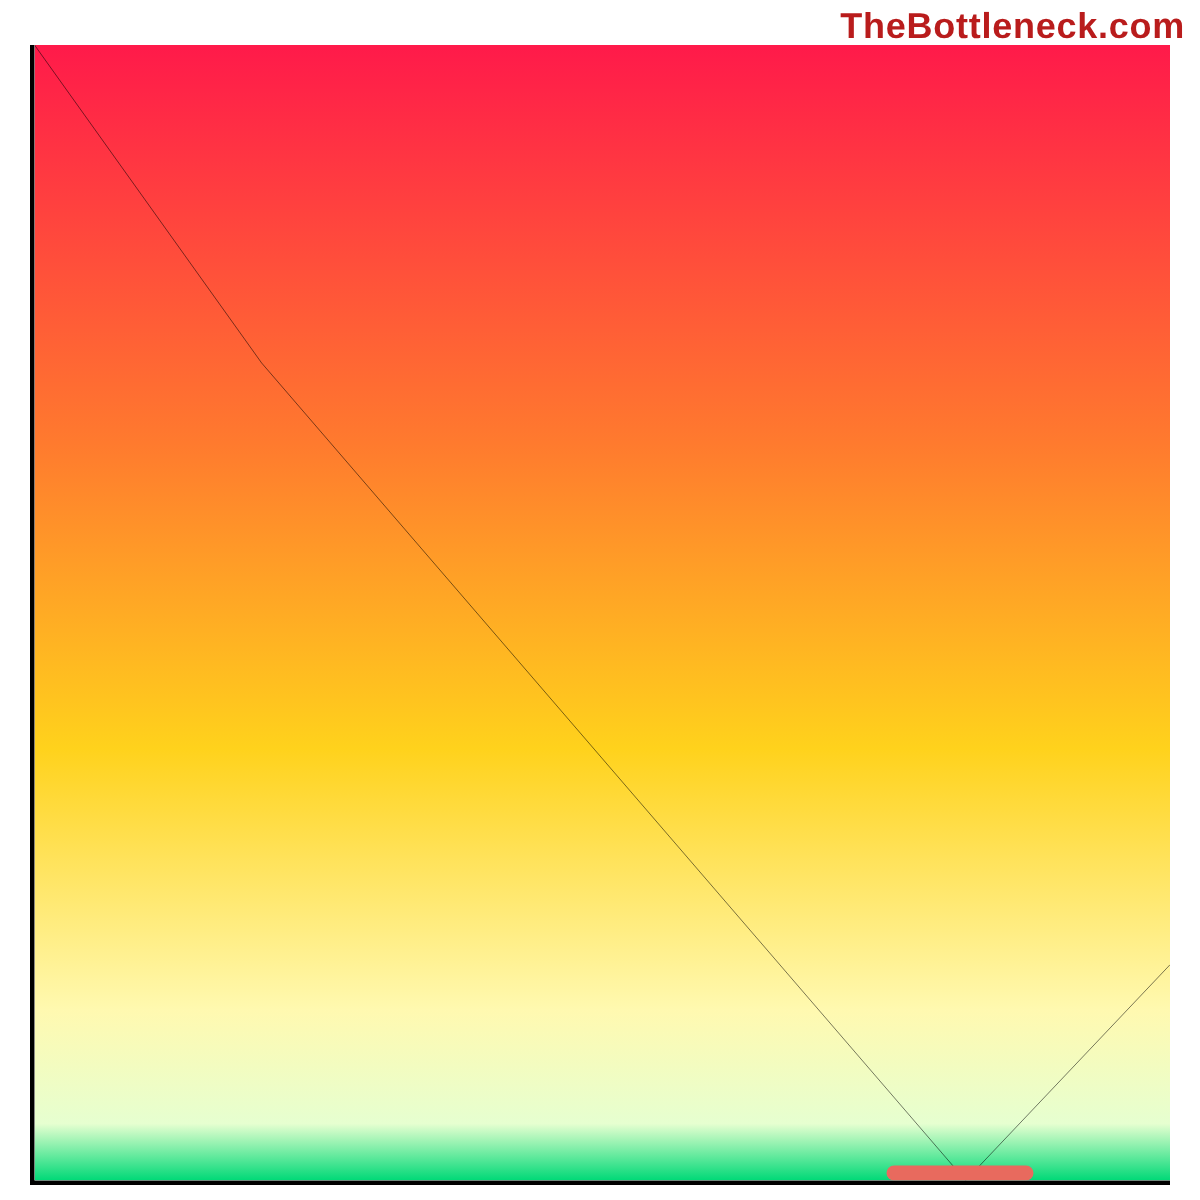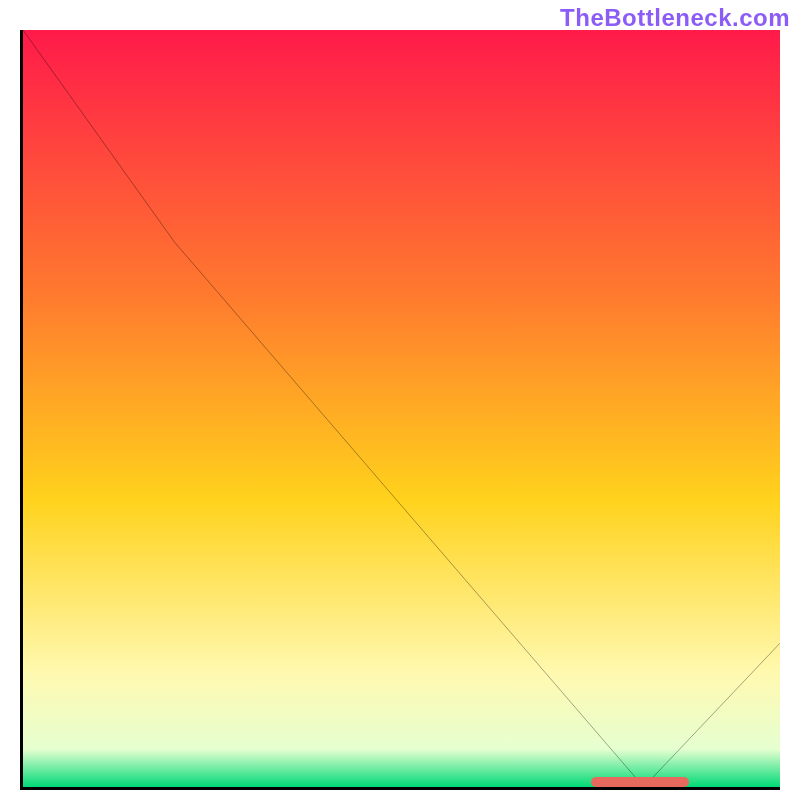--- a/index.html
+++ b/index.html
@@ -14,21 +14,21 @@
     position: relative;
     width: 800px;
     height: 800px;
   }
   .watermark {
     position: absolute;
     top: 4px;
     right: 10px;
     font-size: 24px;
     font-weight: bold;
-    color: #8b5cf6;
+    color: #b91c1c;
     letter-spacing: 0.5px;
   }
   .plot-frame {
     position: absolute;
     left: 20px;
     top: 30px;
     width: 760px;
     height: 760px;
     border-left: 3px solid #000;
     border-bottom: 3px solid #000;

